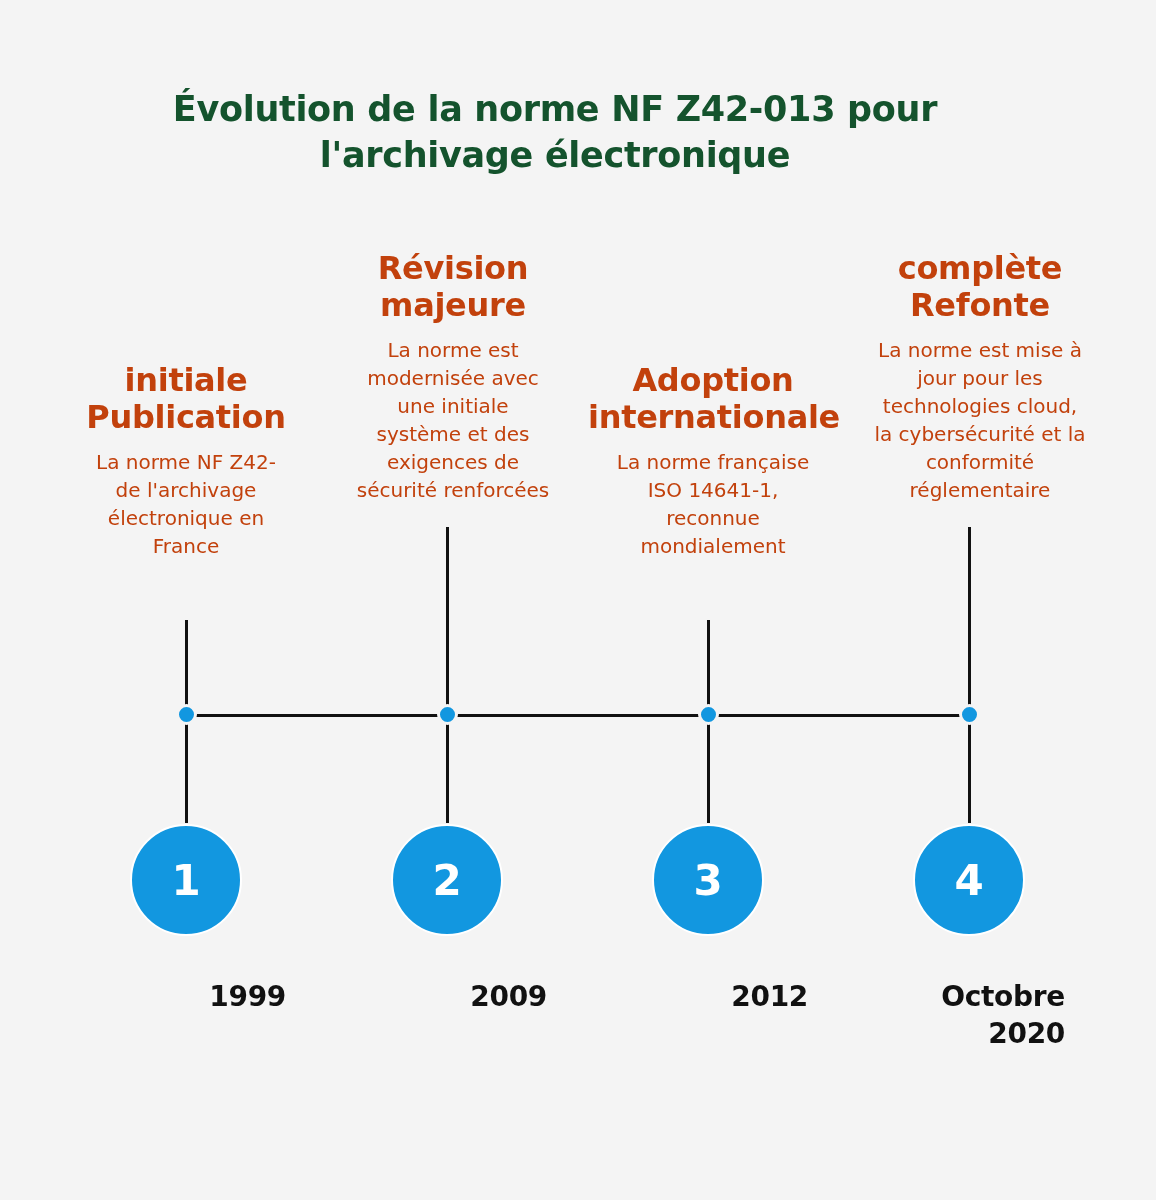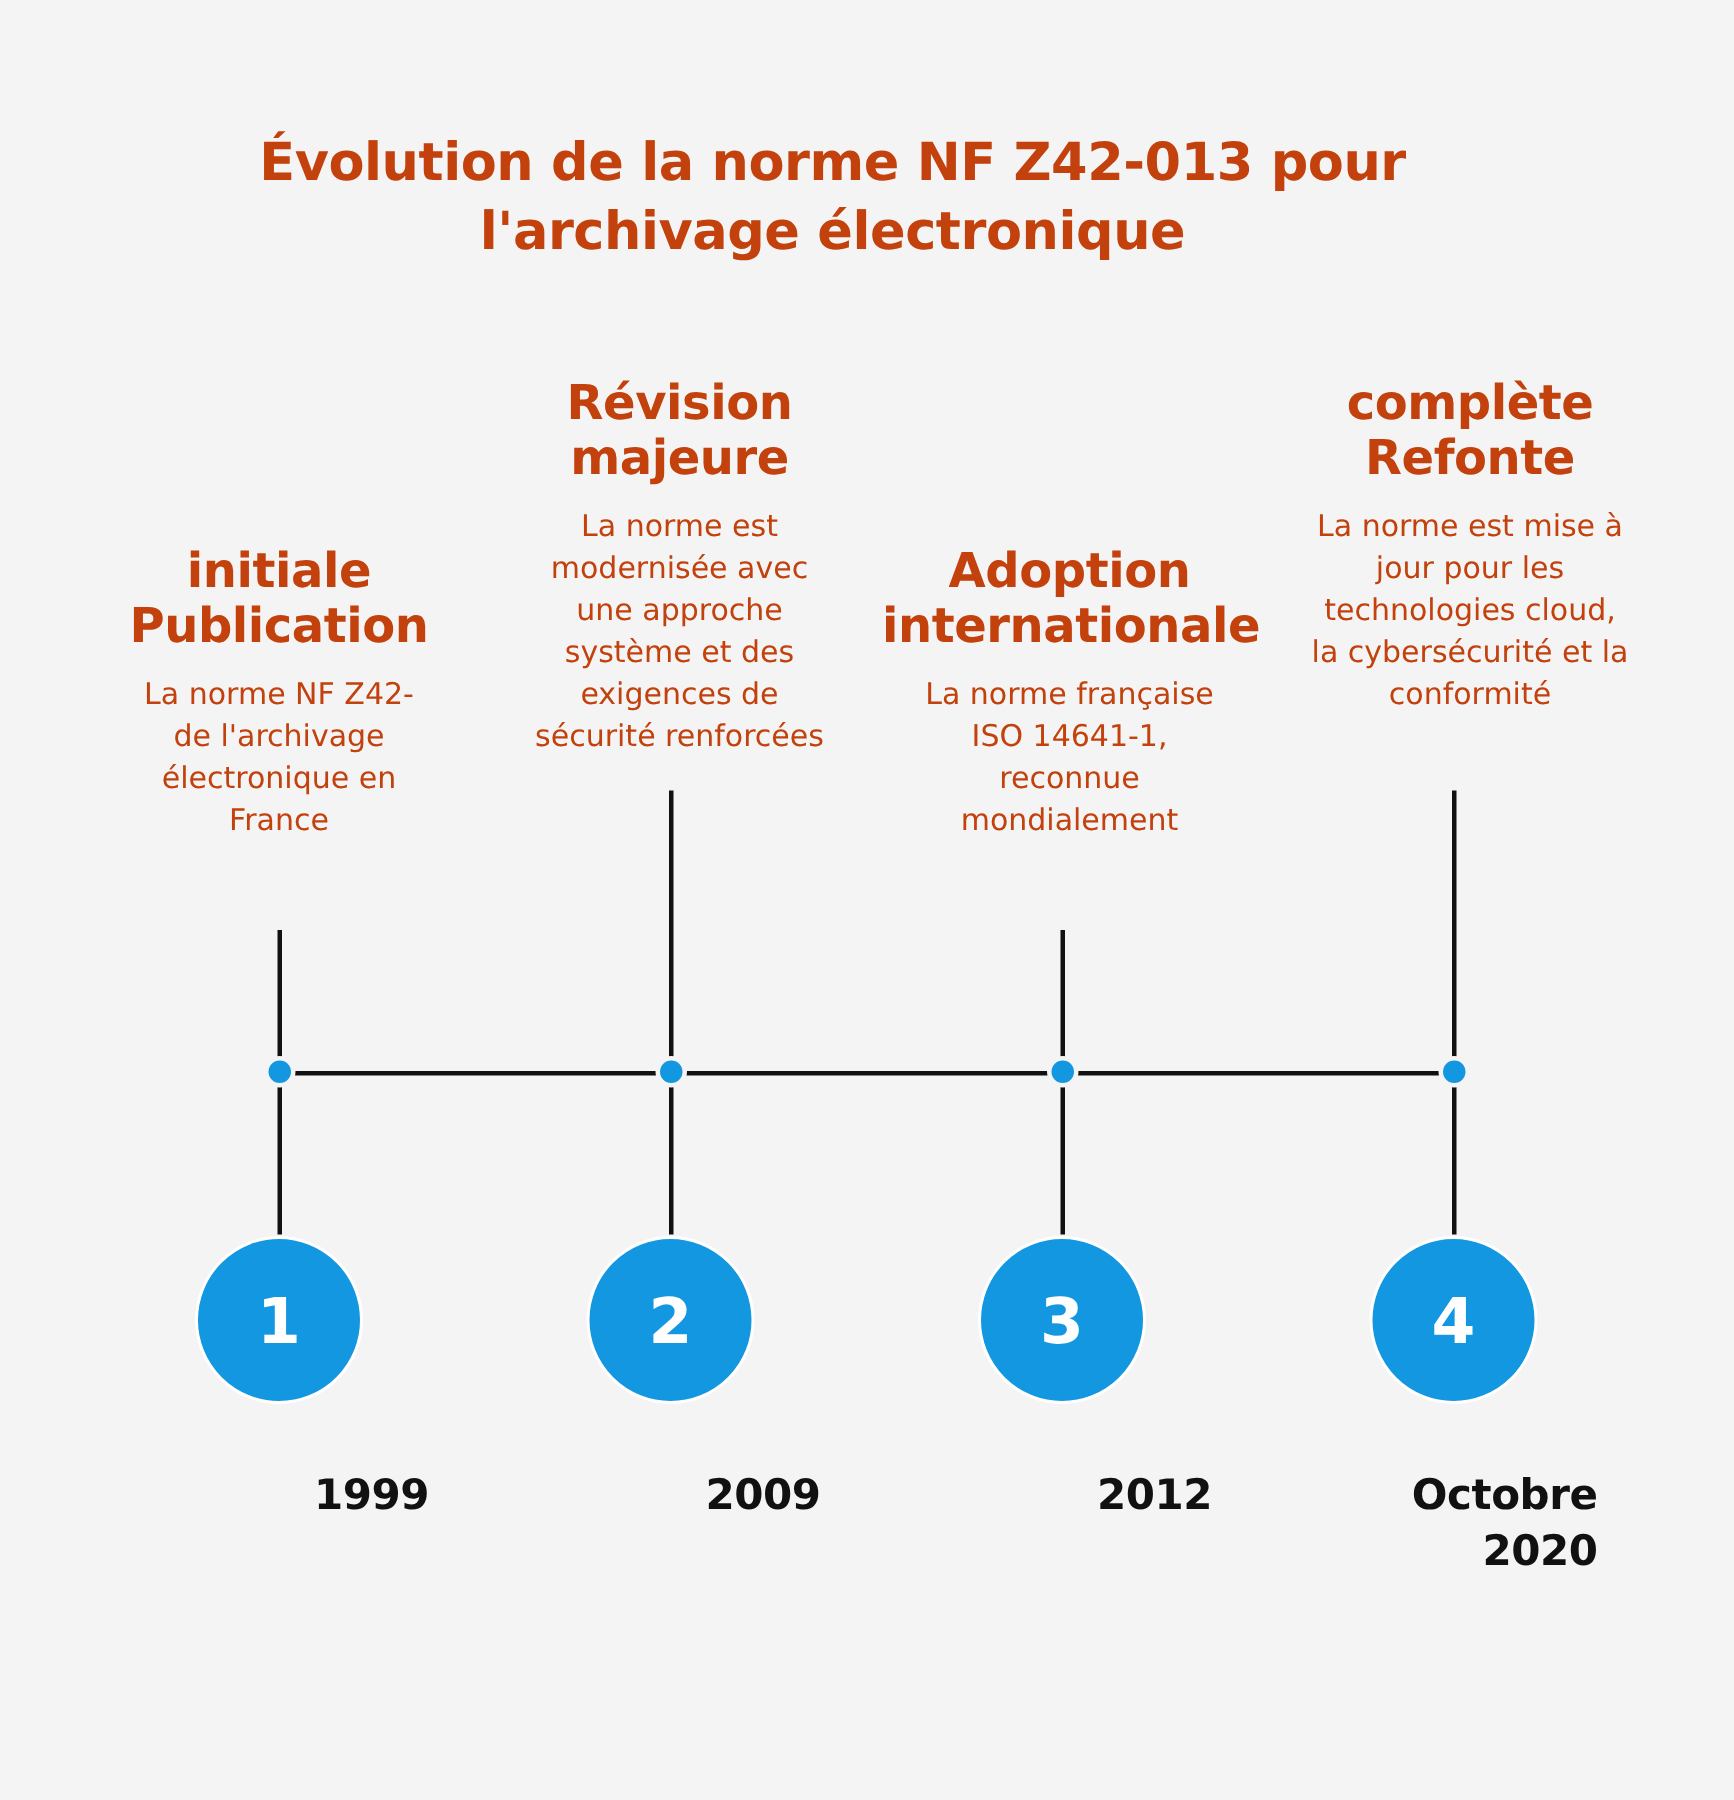--- a/index.html
+++ b/index.html
@@ -12,21 +12,21 @@
     color: #111;
   }
   .title {
     position: absolute;
     left: 0; top: 86px; width: 1110px;
     text-align: center;
     font-family: "DejaVu Sans", sans-serif;
     font-weight: bold;
     font-size: 35px;
     line-height: 46px;
-    color: #c2410c;
+    color: #14532d;
     letter-spacing: -0.3px;
   }
   .title span { display: block; }
   .event {
     position: absolute;
     text-align: center;
   }
   .event-title {
     font-weight: bold;
     font-size: 32px;
@@ -106,21 +106,21 @@
 </div>
 
 <div class="event" style="left:328px; top:250px; width:250px;">
   <div class="event-title">
     <span>Révision</span>
     <span>majeure</span>
   </div>
   <div class="event-desc">
     <span>La norme est</span>
     <span>modernisée avec</span>
-    <span>une approche</span>
+    <span>une initiale</span>
     <span>système et des</span>
     <span>exigences de</span>
     <span>sécurité renforcées</span>
   </div>
 </div>
 
 <div class="event" style="left:588px; top:362px; width:250px;">
   <div class="event-title">
     <span>Adoption</span>
     <span>internationale</span>
@@ -137,20 +137,21 @@
   <div class="event-title">
     <span>complète</span>
     <span>Refonte</span>
   </div>
   <div class="event-desc">
     <span>La norme est mise à</span>
     <span>jour pour les</span>
     <span>technologies cloud,</span>
     <span>la cybersécurité et la</span>
     <span>conformité</span>
+    <span>réglementaire</span>
   </div>
 </div>
 
 <div class="hline" style="left:186px; width:783px;"></div>
 
 <div class="vline" style="left:184.5px; top:620px; height:95px;"></div>
 <div class="vline" style="left:445.5px; top:527px; height:188px;"></div>
 <div class="vline" style="left:706.5px; top:620px; height:95px;"></div>
 <div class="vline" style="left:967.5px; top:527px; height:188px;"></div>
 

